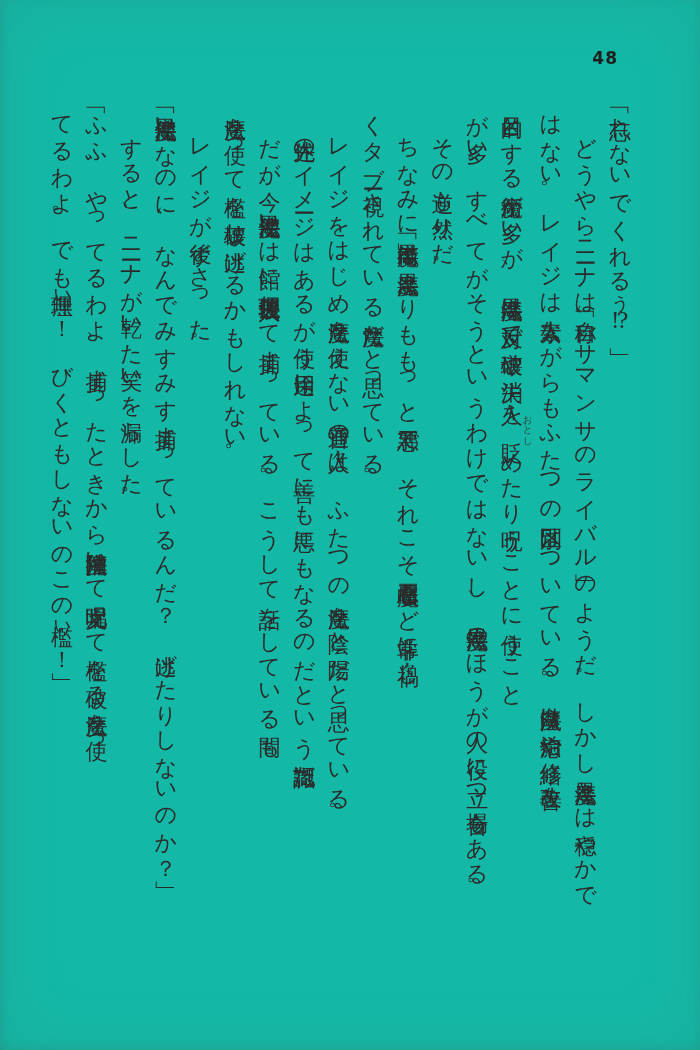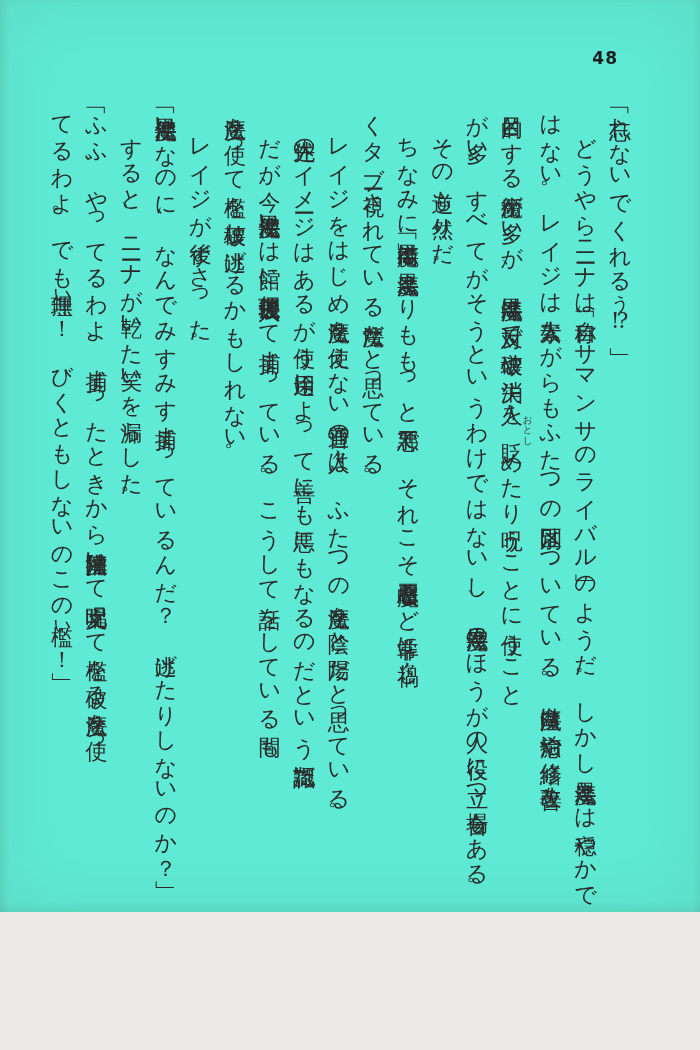--- a/index.html
+++ b/index.html
@@ -6,22 +6,22 @@
     margin: 0;
     padding: 0;
     width: 700px;
     height: 1050px;
     background: #eceae6;
     font-family: "DejaVu Serif", "Liberation Serif", serif;
   }
   .page {
     position: relative;
     width: 700px;
-    height: 912px;
-    background: #5eead4;
+    height: 1050px;
+    background: #14b8a6;
     box-shadow: inset 0 0 70px rgba(90, 85, 75, 0.10),
                 inset 0 0 8px rgba(90, 85, 75, 0.06);
     overflow: hidden;
   }
   
   .page::before {
     content: "";
     position: absolute;
     inset: 0;
     pointer-events: none;

